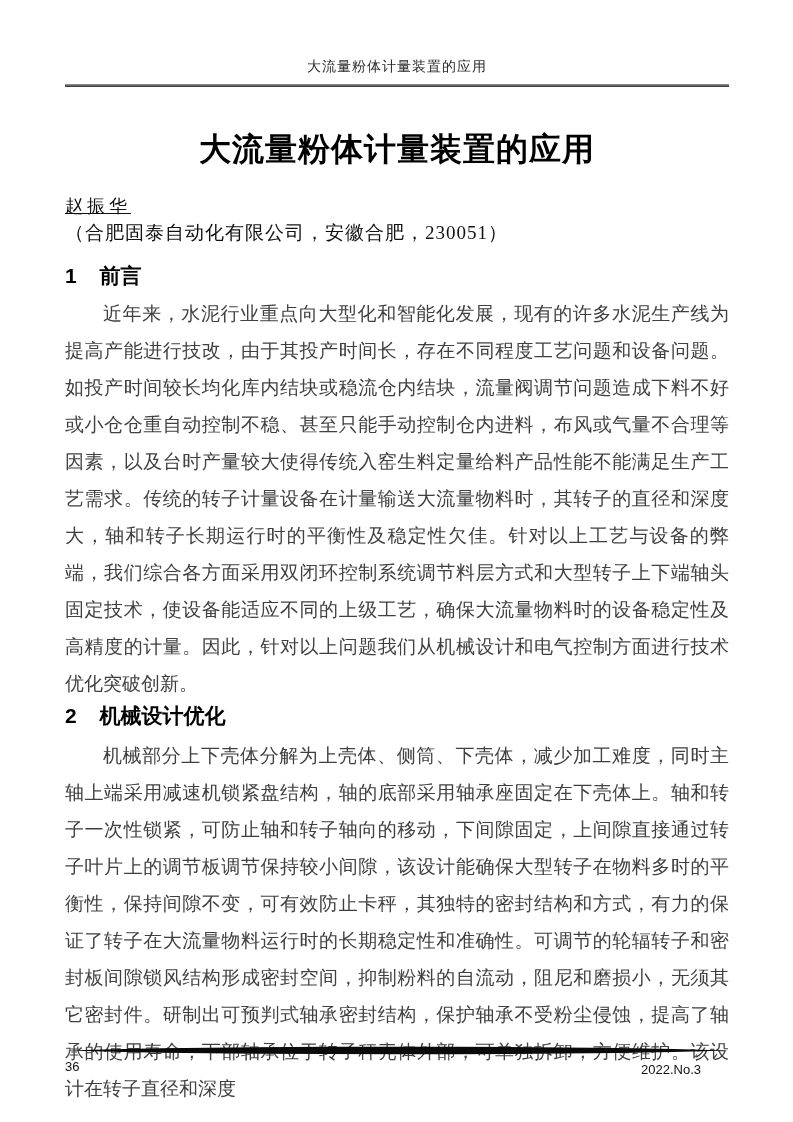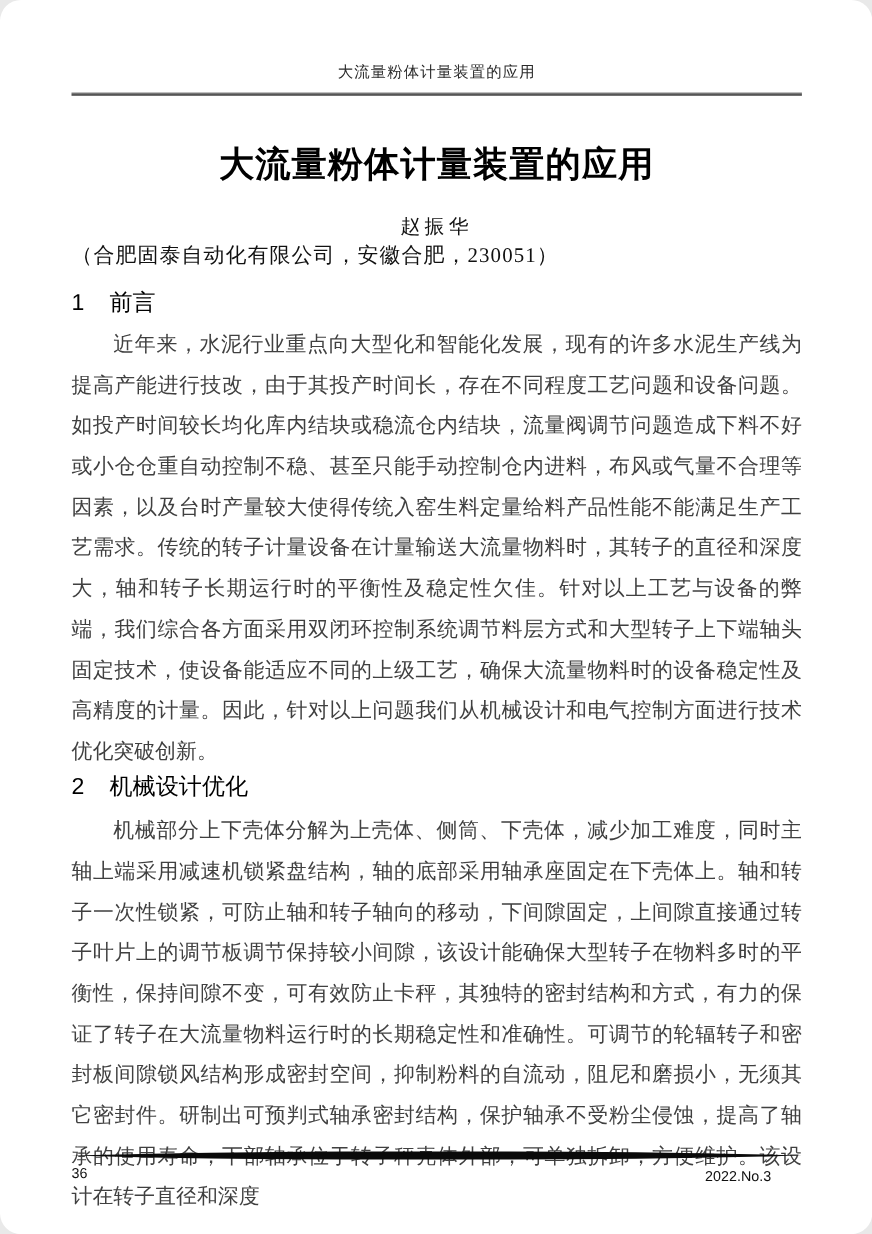--- a/index.html
+++ b/index.html
@@ -10,21 +10,20 @@
   .page {
     position: relative;
     width: 793px;
     height: 1122px;
     margin: 0 auto;
     background: #ffffff;
     color: #1c1c1c;
     font-family: "Liberation Serif", "DejaVu Serif", serif;
     overflow: hidden;
     box-sizing: border-box;
-    border-radius: 19px;
   }
   .content {
     position: absolute;
     left: 65px;
     right: 64px;
     top: 0;
   }
   
   .running-head {
     padding-top: 57px;
@@ -45,39 +44,40 @@
     text-align: center;
     font-family: "Liberation Sans", "DejaVu Sans", sans-serif;
     font-weight: 700;
     font-size: 32px;
     line-height: 40px;
     letter-spacing: 1px;
     color: #000;
   }
   .author-line {
     margin-top: 26px;
-    text-align: center;
+    text-align: left;
     font-size: 18px;
     line-height: 22px;
     letter-spacing: 4px;
     color: #111;
+    text-decoration: underline;
   }
   .affiliation-line {
     margin-top: 4px;
     text-align: left;
     font-size: 19px;
     line-height: 24px;
     letter-spacing: 1px;
     color: #111;
   }
   
   .section-heading {
     margin: 17px 0 0 0;
     font-family: "Liberation Sans", "DejaVu Sans", sans-serif;
-    font-weight: 400;
+    font-weight: 700;
     font-size: 21px;
     line-height: 27px;
     color: #000;
   }
   .section-heading .sec-num {
     display: inline-block;
     margin-right: 17px;
   }
   .body-para {
     margin: 6px 0 0 0;

